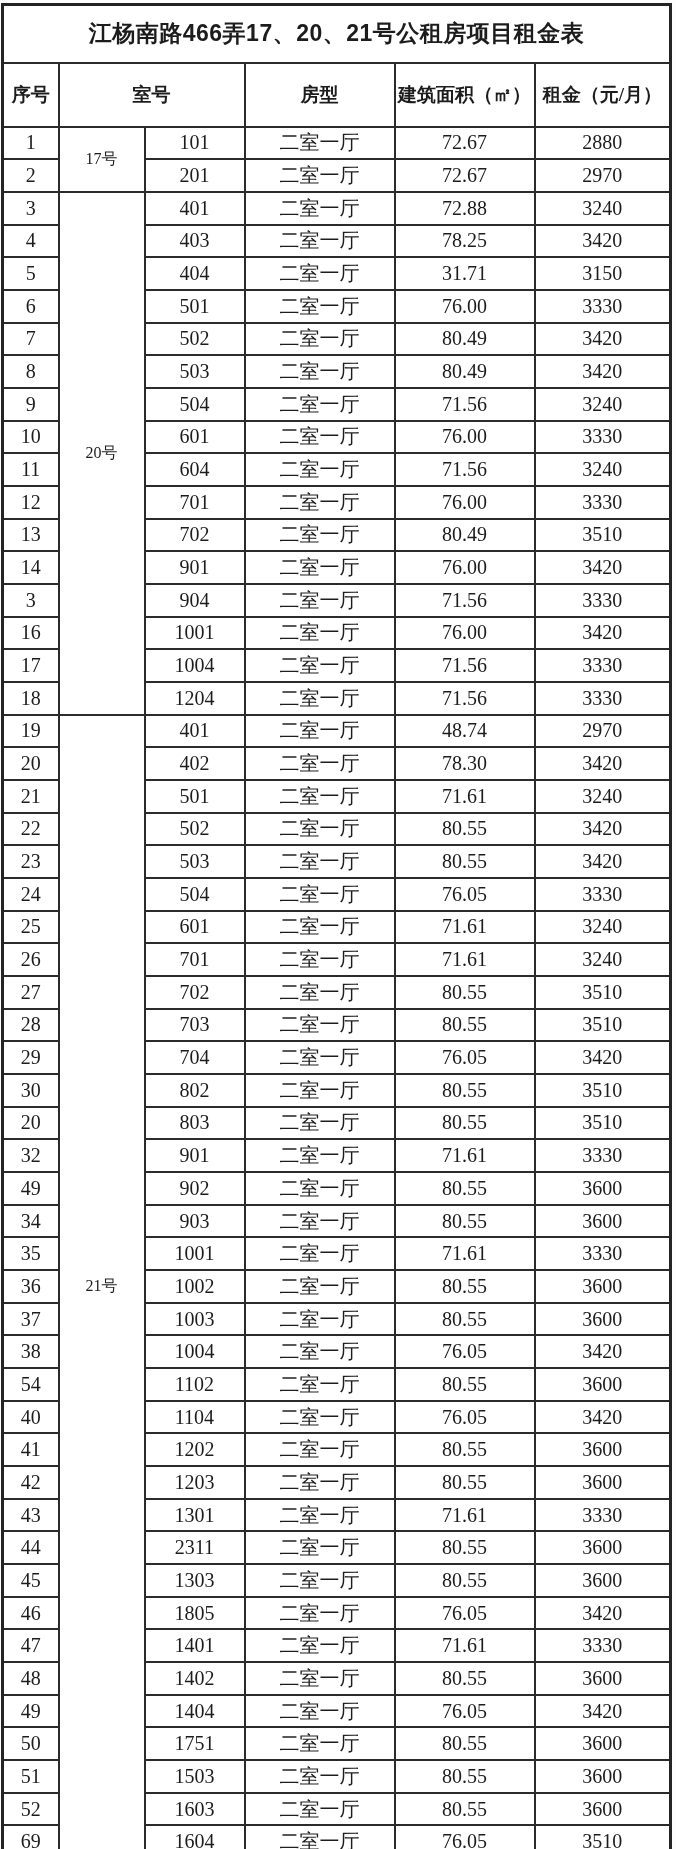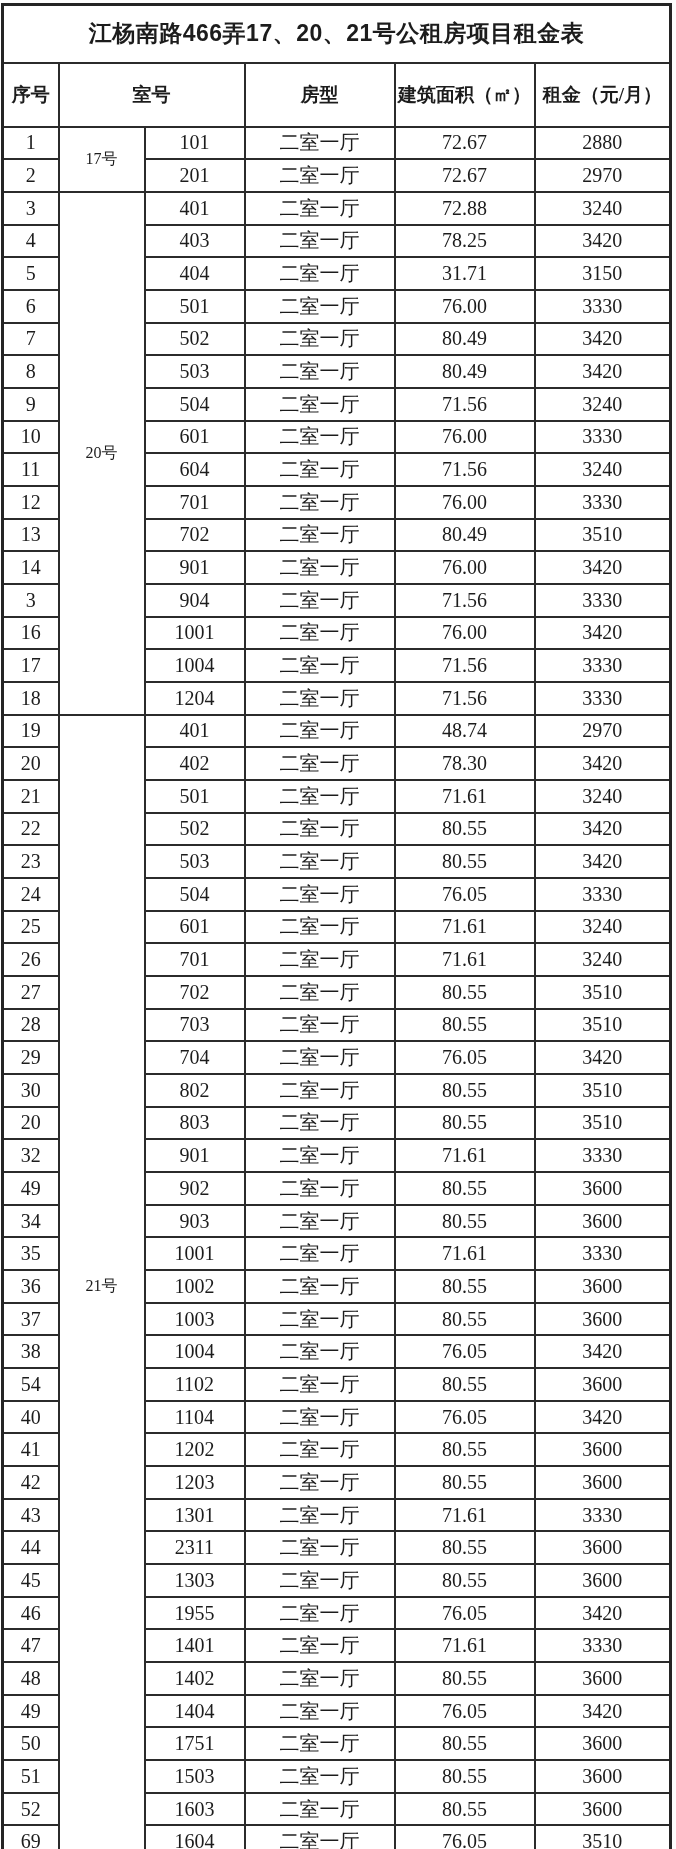--- a/index.html
+++ b/index.html
@@ -387,21 +387,21 @@
       </tr>
       <tr>
         <td>45</td>
         <td>1303</td>
         <td>二室一厅</td>
         <td>80.55</td>
         <td>3600</td>
       </tr>
       <tr>
         <td>46</td>
-        <td>1955</td>
+        <td>1805</td>
         <td>二室一厅</td>
         <td>76.05</td>
         <td>3420</td>
       </tr>
       <tr>
         <td>47</td>
         <td>1401</td>
         <td>二室一厅</td>
         <td>71.61</td>
         <td>3330</td>

